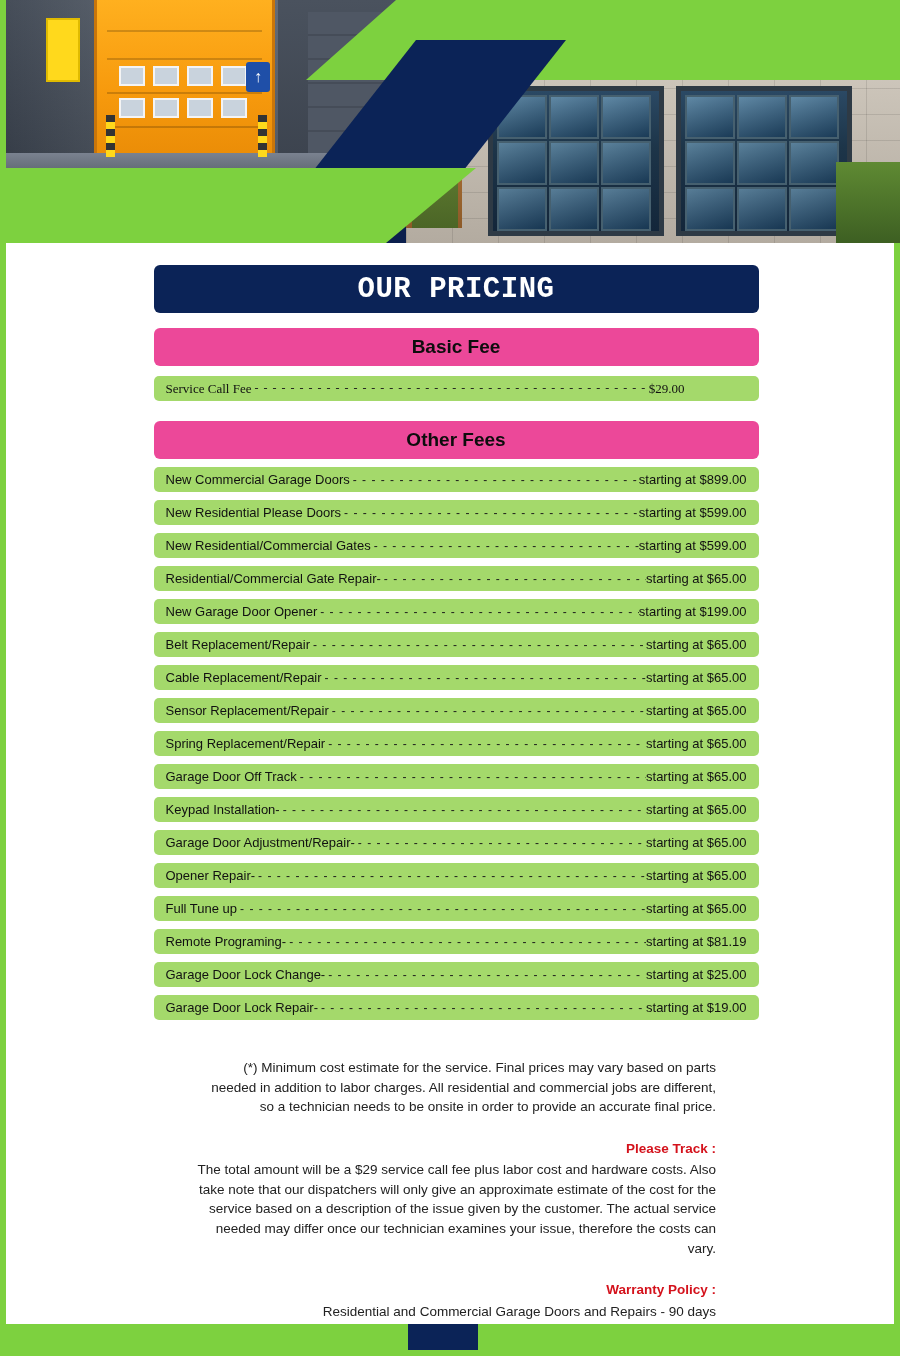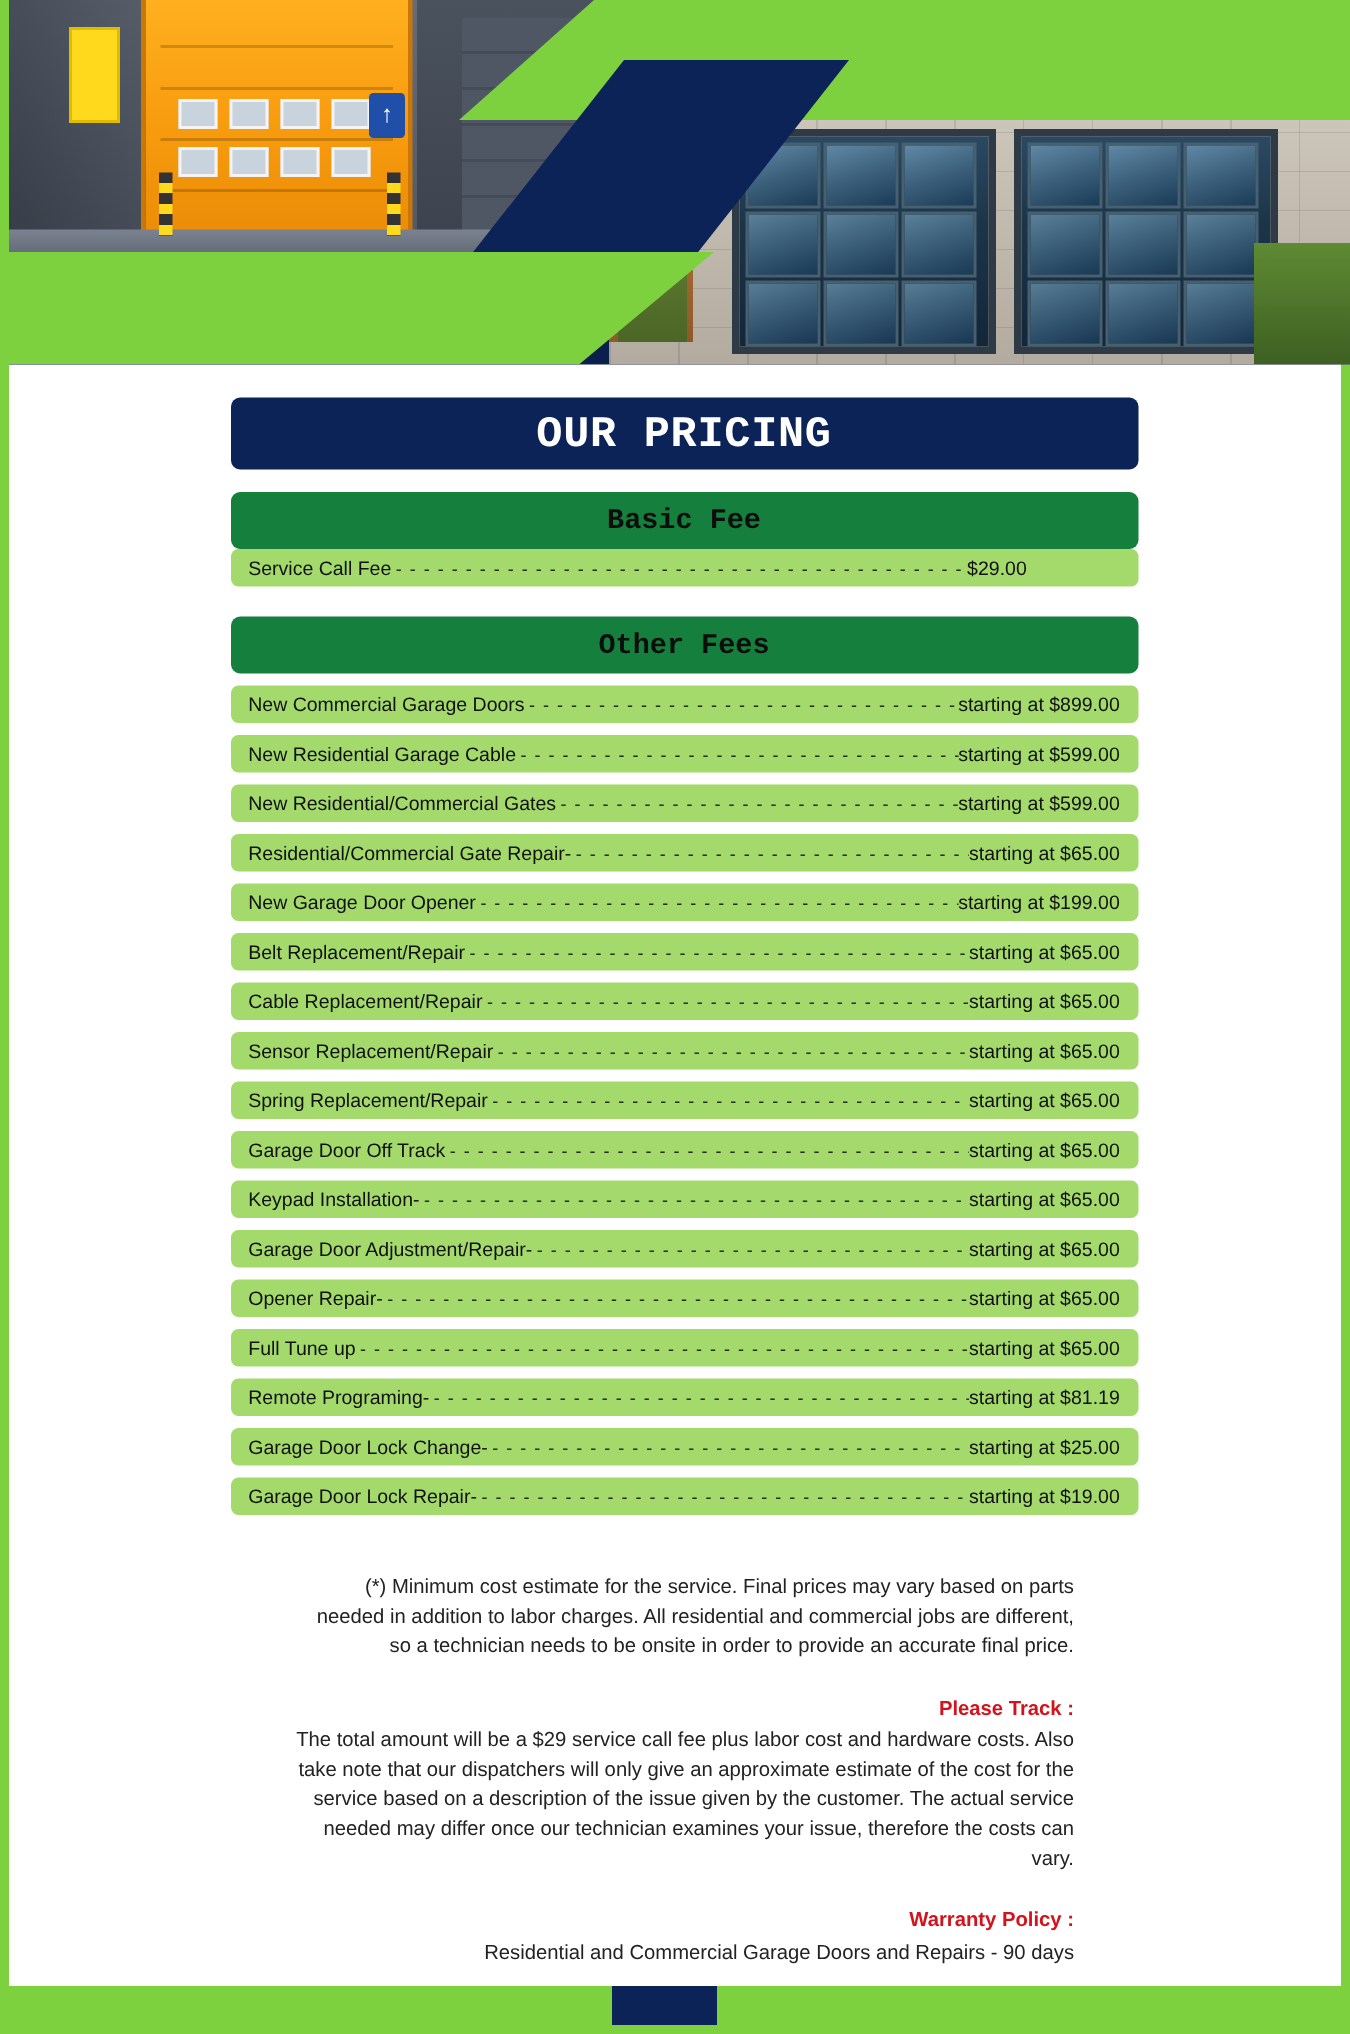--- a/index.html
+++ b/index.html
@@ -205,27 +205,27 @@
     font-size: 29px;
     font-weight: bold;
     letter-spacing: 0.5px;
     font-family: Liberation Mono, monospace;
   }
 
   .section-head {
     margin: 15px auto 0 auto;
     width: 605px;
     height: 38px;
-    background: #15803d;
+    background: #ec4899;
     border-radius: 6px;
     display: flex;
     align-items: center;
     justify-content: center;
     color: #0d0d0d;
-    font-family: Liberation Mono, monospace;
+    font-family: Liberation Sans, sans-serif;
     font-size: 19px;
     font-weight: bold;
   }
 
   .fee-row {
     margin: 8px auto 0 auto;
     width: 605px;
     height: 25px;
     background: #a4d96b;
     border-radius: 5px;
@@ -242,21 +242,21 @@
   .fee-row .dots {
     flex: 1 1 auto;
     overflow: hidden;
     padding: 0 3px;
     letter-spacing: 1px;
     color: #1b1b1b;
     font-size: 12px;
   }
   .fee-row .price { flex: 0 0 auto; text-align: right; }
 
-  .basic-row { margin-top: 0; }
+  .basic-row { margin-top: 10px; font-family: Liberation Serif, serif; }
   .basic-row .price { padding-right: 62px; }
 
   
   .notes {
     margin: 38px auto 0 auto;
     width: 520px;
     font-size: 13.5px;
     color: #222;
     line-height: 1.45;
   }
@@ -371,21 +371,21 @@
 
     <div class="section-head" style="margin-top:20px">Other Fees</div>
 
     <div id="other-list">
         <div class="fee-row">
           <span class="label">New Commercial Garage Doors</span>
           <span class="dots">- - - - - - - - - - - - - - - - - - - - - - - - - - - - - - - - - - - - - - - - - - - - - - - - -</span>
           <span class="price">starting at $899.00</span>
         </div>
         <div class="fee-row">
-          <span class="label">New Residential Garage Cable</span>
+          <span class="label">New Residential Please Doors</span>
           <span class="dots">- - - - - - - - - - - - - - - - - - - - - - - - - - - - - - - - - - - - - - - - - - - - - - - - -</span>
           <span class="price">starting at $599.00</span>
         </div>
         <div class="fee-row">
           <span class="label">New Residential/Commercial Gates</span>
           <span class="dots">- - - - - - - - - - - - - - - - - - - - - - - - - - - - - - - - - - - - - - - - - - - - - - - - -</span>
           <span class="price">starting at $599.00</span>
         </div>
         <div class="fee-row">
           <span class="label">Residential/Commercial Gate Repair-</span>

